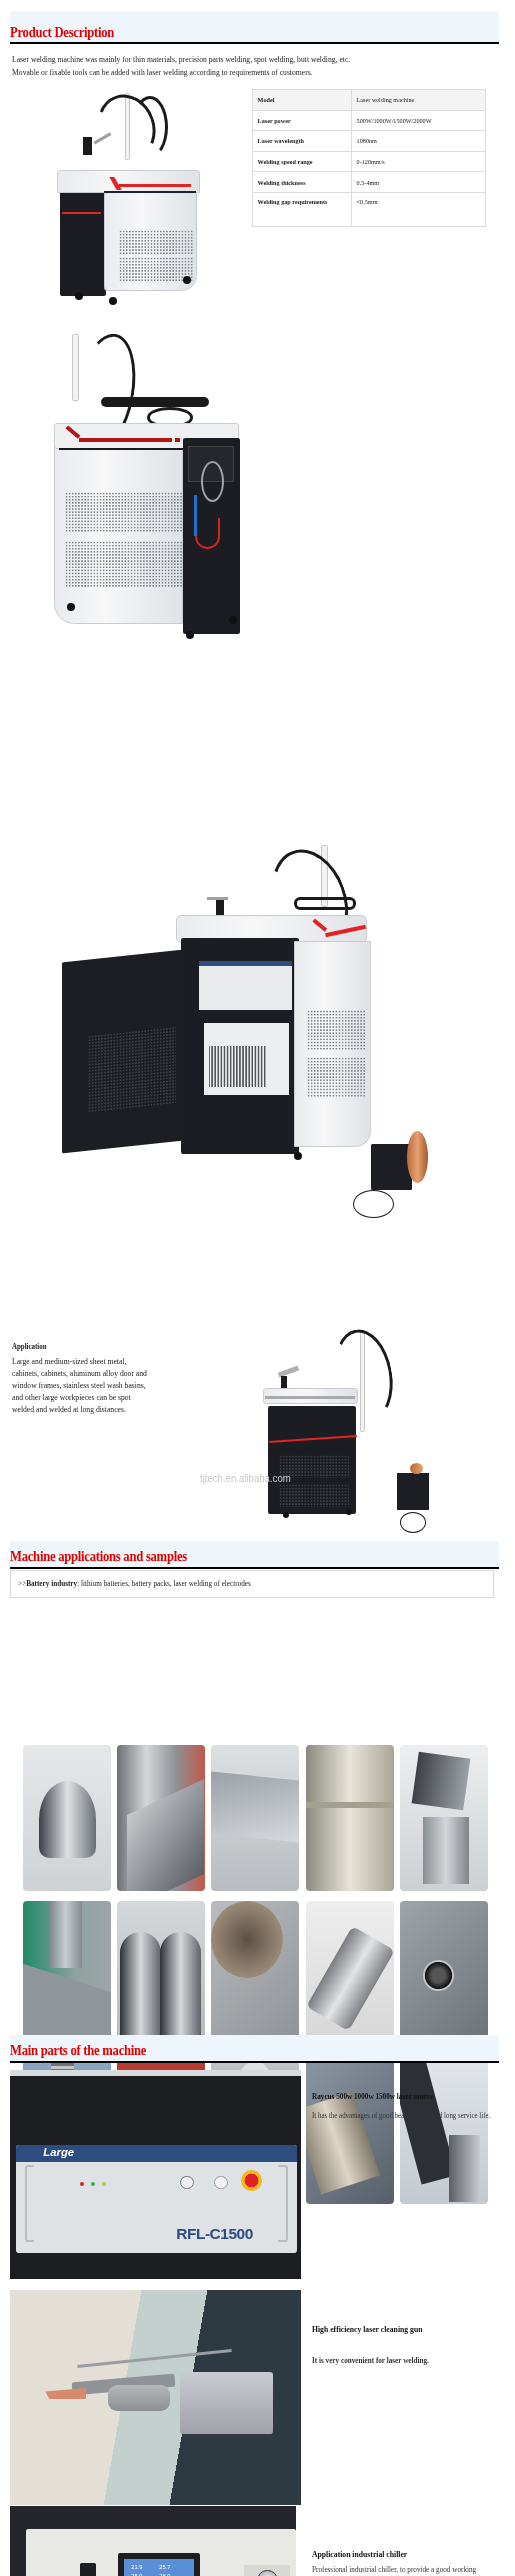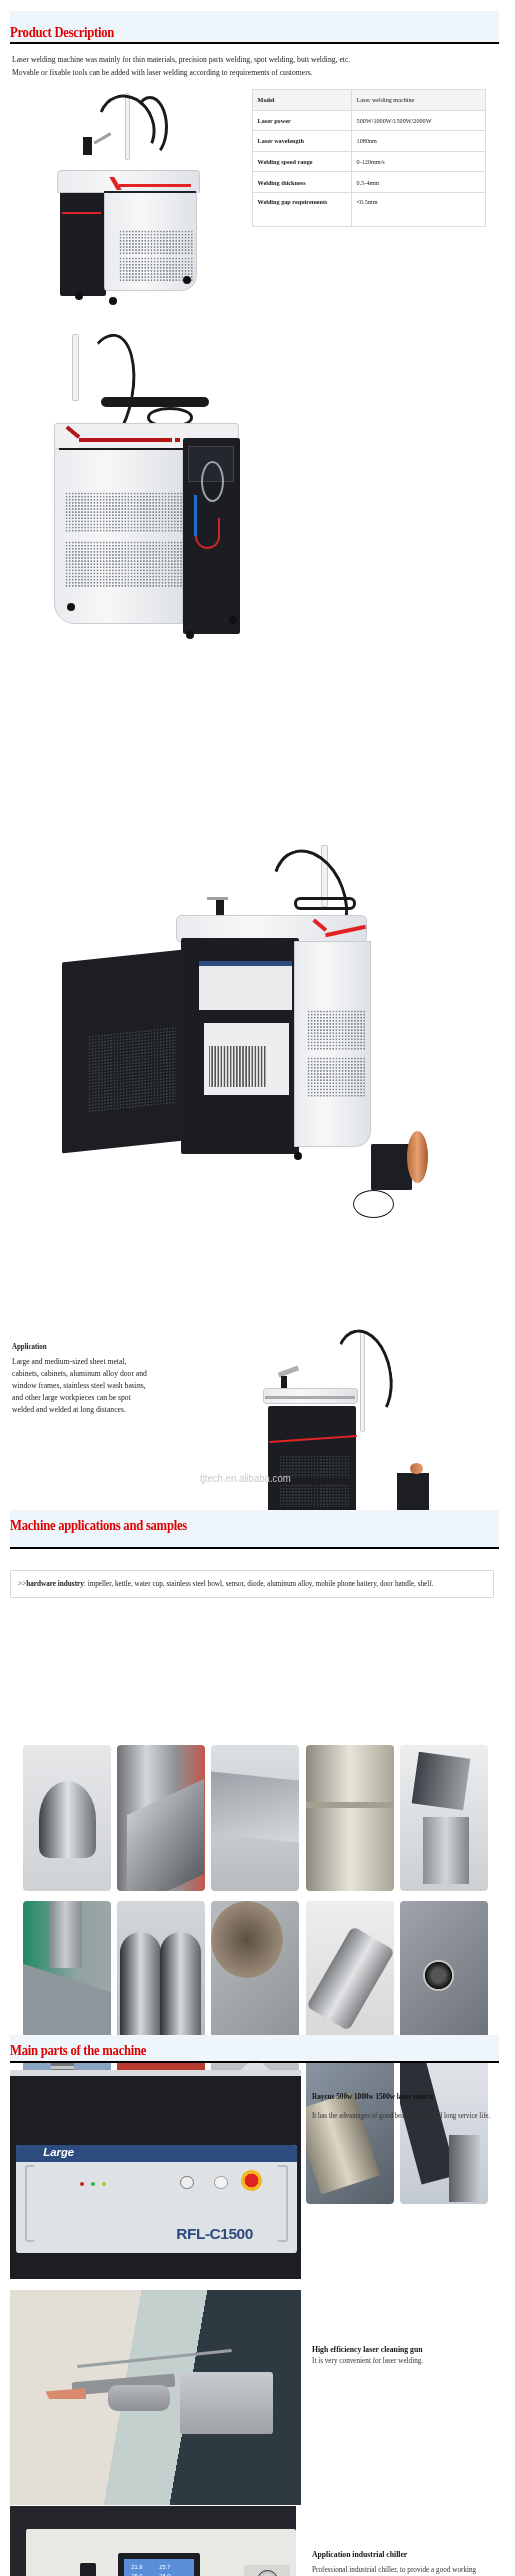--- a/index.html
+++ b/index.html
@@ -178,27 +178,27 @@
   <div class="m-vent" style="left:20.6px;top:126px;width:70px;height:23px;background-image:radial-gradient(#3d4148 35%,transparent 40%);"></div>
   <div class="m-vent" style="left:20.6px;top:155px;width:70px;height:23px;background-image:radial-gradient(#3d4148 35%,transparent 40%);"></div>
   <div class="m-wheel" style="left:25px;top:183px;width:6.2px;height:6.2px;"></div>
   <div class="m-wheel" style="left:88px;top:180px;width:6.2px;height:6.2px;"></div>
   <div style="position:absolute;left:139px;top:144px;width:32px;height:37px;background:#1c1e23;"></div>
   <div style="position:absolute;left:152px;top:134px;width:13.4px;height:11.3px;border-radius:50%;background:linear-gradient(90deg,#b86a3b,#e7a070);"></div>
   <div style="position:absolute;left:142px;top:183px;width:26px;height:20.6px;border:1px solid #1a1a1a;border-radius:50%;"></div>
 </div>
 <div class="abs" style="left:200px;top:1472px;font-family:'Liberation Sans',sans-serif;font-size:11.3px;color:#c9c9c9;transform:scaleX(0.85);transform-origin:left;">tjtech.en.alibaba.com</div>
 
-<div class="section-header" style="top:1510px;height:39px;">
+<div class="section-header" style="top:1541px;height:28px;">
   <h2 style="position:absolute;left:0;top:8.2px;">Machine applications and samples</h2>
 </div>
 
 <div class="ind-table" style="top:1570px;">
   <div class="ind-row">
-    <span class="txt"><span>&gt;&gt;</span><b>hardware industry</b><span>: impeller, kettle, water cup, stainless steel bowl, sensor, diode, aluminum alloy, mobile phone battery, door handle, shelf.</span></span>
+    <span class="txt"><span>&gt;&gt;</span><b>Battery industry</b><span>: lithium batteries, battery packs, laser welding of electrodes</span></span>
   </div>
 </div>
 
 <div class="grid">
   <div class="tile" style="background:linear-gradient(#e6e7e9,#cfd2d5);">
       <div class="shape" style="left:15.5px;top:36px;width:57px;height:77px;border-radius:50% 50% 10.3px 10.3px;background:linear-gradient(90deg,#3c4046,#dfe2e5,#6b7076);"></div>
     </div>
   <div class="tile" style="background:linear-gradient(90deg,#6d6f72,#d4d7da,#8e9195,#c2574b);">
       <div class="shape" style="left:10.3px;top:52px;width:77px;height:95px;background:linear-gradient(135deg,#c7cacd,#5b5f64);transform:skewY(-25deg);"></div>
     </div>
@@ -273,22 +273,22 @@
 <div class="part-title" style="top:2092px;font-size:8px;transform:scaleX(0.9);transform-origin:left;">Raycus 500w 1000w 1500w laser source</div>
 <div class="part-desc" style="top:2109px;font-size:7.7px;transform:scaleX(0.9);transform-origin:left;width:206px;">It has the advantages of good beam quality and long service life.</div>
 
 <div class="img" style="left:10.3px;top:2290px;width:291px;height:215px;background:linear-gradient(100deg,#e3dfd6 0 40%,#c4d0cd 40% 60%,#2e3a42 60%);">
   <div style="position:absolute;left:62px;top:88px;width:103px;height:13px;background:#8f9397;transform:rotate(-5deg);border-radius:2.1px;"></div>
   <div style="position:absolute;left:35px;top:98px;width:41px;height:11.3px;background:#d88a6e;clip-path:polygon(0 30%,100% 0,100% 100%,10% 100%);"></div>
   <div style="position:absolute;left:98px;top:95px;width:62px;height:26px;background:linear-gradient(#b6b9bc,#8b8f93);border-radius:9.3px;"></div>
   <div style="position:absolute;left:170px;top:82px;width:93px;height:62px;background:linear-gradient(#c8cbcf,#9fa3a7);border-radius:3.1px;"></div>
   <div style="position:absolute;left:67px;top:67px;width:155px;height:3.1px;background:#9a9ea2;transform:rotate(-6deg);"></div>
 </div>
-<div class="part-title" style="top:2325px;margin-top:20px;">High efficiency laser cleaning gun</div>
-<div class="part-desc" style="top:2354px;">It is very convenient for laser welding.</div>
+<div class="part-title" style="top:2325px;">High efficiency laser cleaning gun</div>
+<div class="part-desc" style="top:2354px;font-weight:bold;">It is very convenient for laser welding.</div>
 
 <div class="img" style="left:10.3px;top:2506px;width:286px;height:209px;background:#24262b;">
   <div style="position:absolute;left:15.5px;top:23px;width:270px;height:178px;background:#e8e8e4;border-radius:2.1px;"></div>
   <div style="position:absolute;left:108px;top:47px;width:82px;height:46px;background:#1c1e22;border-radius:2.1px;"></div>
   <div style="position:absolute;left:114px;top:53px;width:70px;height:35px;background:#5a8fd8;"></div>
   <div style="position:absolute;left:121px;top:58px;font-size:5.7px;color:#fff;font-family:'Liberation Sans',sans-serif;">21.9</div>
   <div style="position:absolute;left:149px;top:58px;font-size:5.7px;color:#fff;font-family:'Liberation Sans',sans-serif;">25.7</div>
   <div style="position:absolute;left:121px;top:67px;font-size:5.7px;color:#fff;font-family:'Liberation Sans',sans-serif;">25.0</div>
   <div style="position:absolute;left:149px;top:67px;font-size:5.7px;color:#fff;font-family:'Liberation Sans',sans-serif;">28.0</div>
   <div style="position:absolute;left:70px;top:57px;width:15.5px;height:26px;background:#1c1e22;border-radius:1.5px;"></div>

